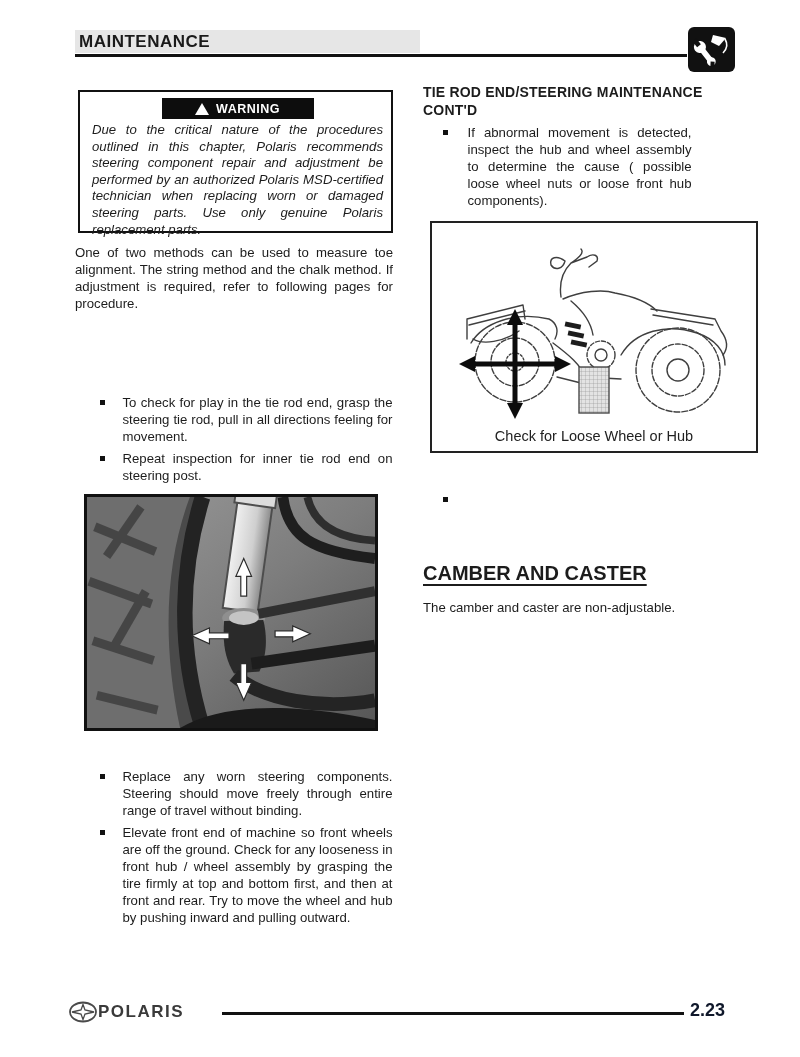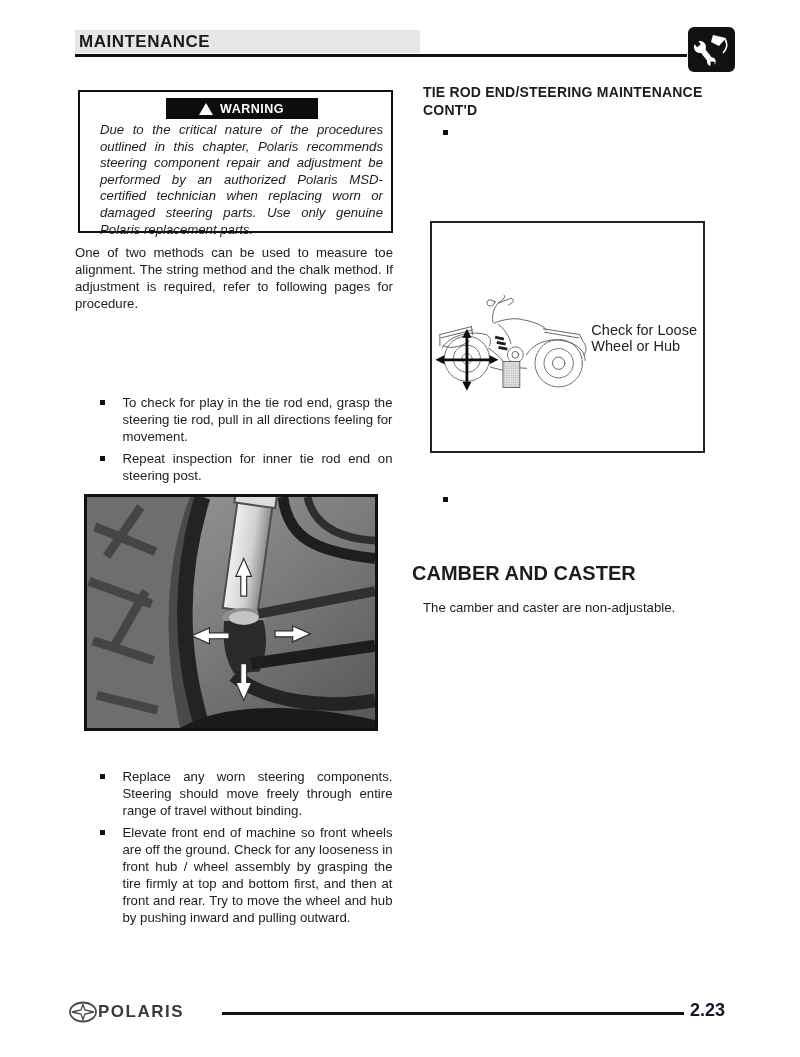--- a/index.html
+++ b/index.html
@@ -32,21 +32,21 @@
     border-radius: 6px;
     display: flex; align-items: center; justify-content: center;
   }
   
   .body-text { font-size: 13.2px; line-height: 17px; text-align: justify; }
   
   .warning-box {
     position: absolute; left: 78px; top: 90px;
     width: 315px; height: 143px;
     border: 2.5px solid #111;
-    padding: 5px 8px 0 20px;
+    padding: 5px 8px 0 12px;
   }
   .warning-header {
     width: 152px; height: 21px; margin: 1px auto 3px auto;
     background: #0d0d0d; color: #fff;
     display: flex; align-items: center; justify-content: center; gap: 7px;
     font-size: 12.5px; font-weight: bold; letter-spacing: 0.5px;
   }
   .warn-tri {
     width: 0; height: 0;
     border-left: 7px solid transparent; border-right: 7px solid transparent;
@@ -66,22 +66,23 @@
     text-decoration: underline;
     text-decoration-thickness: 2px; text-underline-offset: 4px;
     letter-spacing: 0.2px;
   }
   .h1-right {
     position: absolute; left: 423px; top: 83px; width: 300px;
     font-size: 14px; font-weight: bold; line-height: 18px;
     letter-spacing: 0.2px;
   }
   .h2-right {
-    position: absolute; left: 412px; top: 560px; width: 310px;
+    position: absolute; left: 423px; top: 560px; width: 310px;
     font-size: 20px; font-weight: bold; line-height: 26px;
+    text-decoration: underline;
     text-decoration-thickness: 2px; text-underline-offset: 4px;
   }
   .camber-text { position: absolute; left: 423px; top: 599px; width: 310px; text-align: left; }
   
   .bullets { position: absolute; list-style: none; }
   .bullets li { display: flex; margin-bottom: 5px; }
   .bullet-marker {
     flex: 0 0 auto; width: 4.5px; height: 4.5px; background: #111;
     margin-top: 6px;
   }
@@ -95,23 +96,23 @@
   
   .photo-frame {
     position: absolute; left: 84px; top: 494px;
     width: 294px; height: 237px;
     border: 3px solid #111;
   }
   .photo-frame svg { display: block; width: 100%; height: 100%; }
   
   .figure-box {
     position: absolute; left: 430px; top: 221px;
-    width: 275px; height: 232px;
+    width: 328px; height: 232px;
     border: 2px solid #222;
-    display: flex; flex-direction: row; align-items: center;
+    display: flex; flex-direction: column; align-items: center;
   }
   .figure-box svg { display: block; margin-top: 4px; }
   .figure-caption {
     font-size: 14.5px; color: #222; margin-top: 1px;
   }
   
   .footer-logo { position: absolute; left: 68px; top: 1001px; display: flex; align-items: center; }
   .brand-text { font-size: 17px; font-weight: bold; letter-spacing: 1.5px; color: #3a3a3a; }
   .footer-rule { position: absolute; left: 222px; top: 1012px; width: 462px; height: 2.5px; background: #111; }
   .page-number { position: absolute; left: 690px; top: 1000px; font-size: 18px; font-weight: bold; color: #0f172a; }
@@ -228,20 +229,21 @@
       <span class="bullet-marker"></span>
       <span class="li-text">Elevate front end of machine so front wheels are off the ground. Check for any looseness in front hub / wheel assembly by grasping the tire firmly at top and bottom first, and then at front and rear. Try to move the wheel and hub by pushing inward and pulling outward.</span>
     </li>
   </ul>
 
   <h2 class="h1-right">TIE ROD END/STEERING MAINTENANCE CONT'D</h2>
 
   <ul class="bullets bl-right body-text">
     <li>
       <span class="bullet-marker"></span>
+      <span class="li-text">If abnormal movement is detected, inspect the hub and wheel assembly to determine the cause ( possible loose wheel nuts or loose front hub components).</span>
     </li>
   </ul>
 
   <figure class="figure-box">
     <svg width="283" height="200" viewBox="0 0 283 200">
       <defs>
         <pattern id="hatch" width="4" height="4" patternUnits="userSpaceOnUse">
           <rect width="4" height="4" fill="#e3e3e3"></rect>
           <path d="M0,0 H4 M0,0 V4" stroke="#9a9a9a" stroke-width="0.7"></path>
         </pattern>

